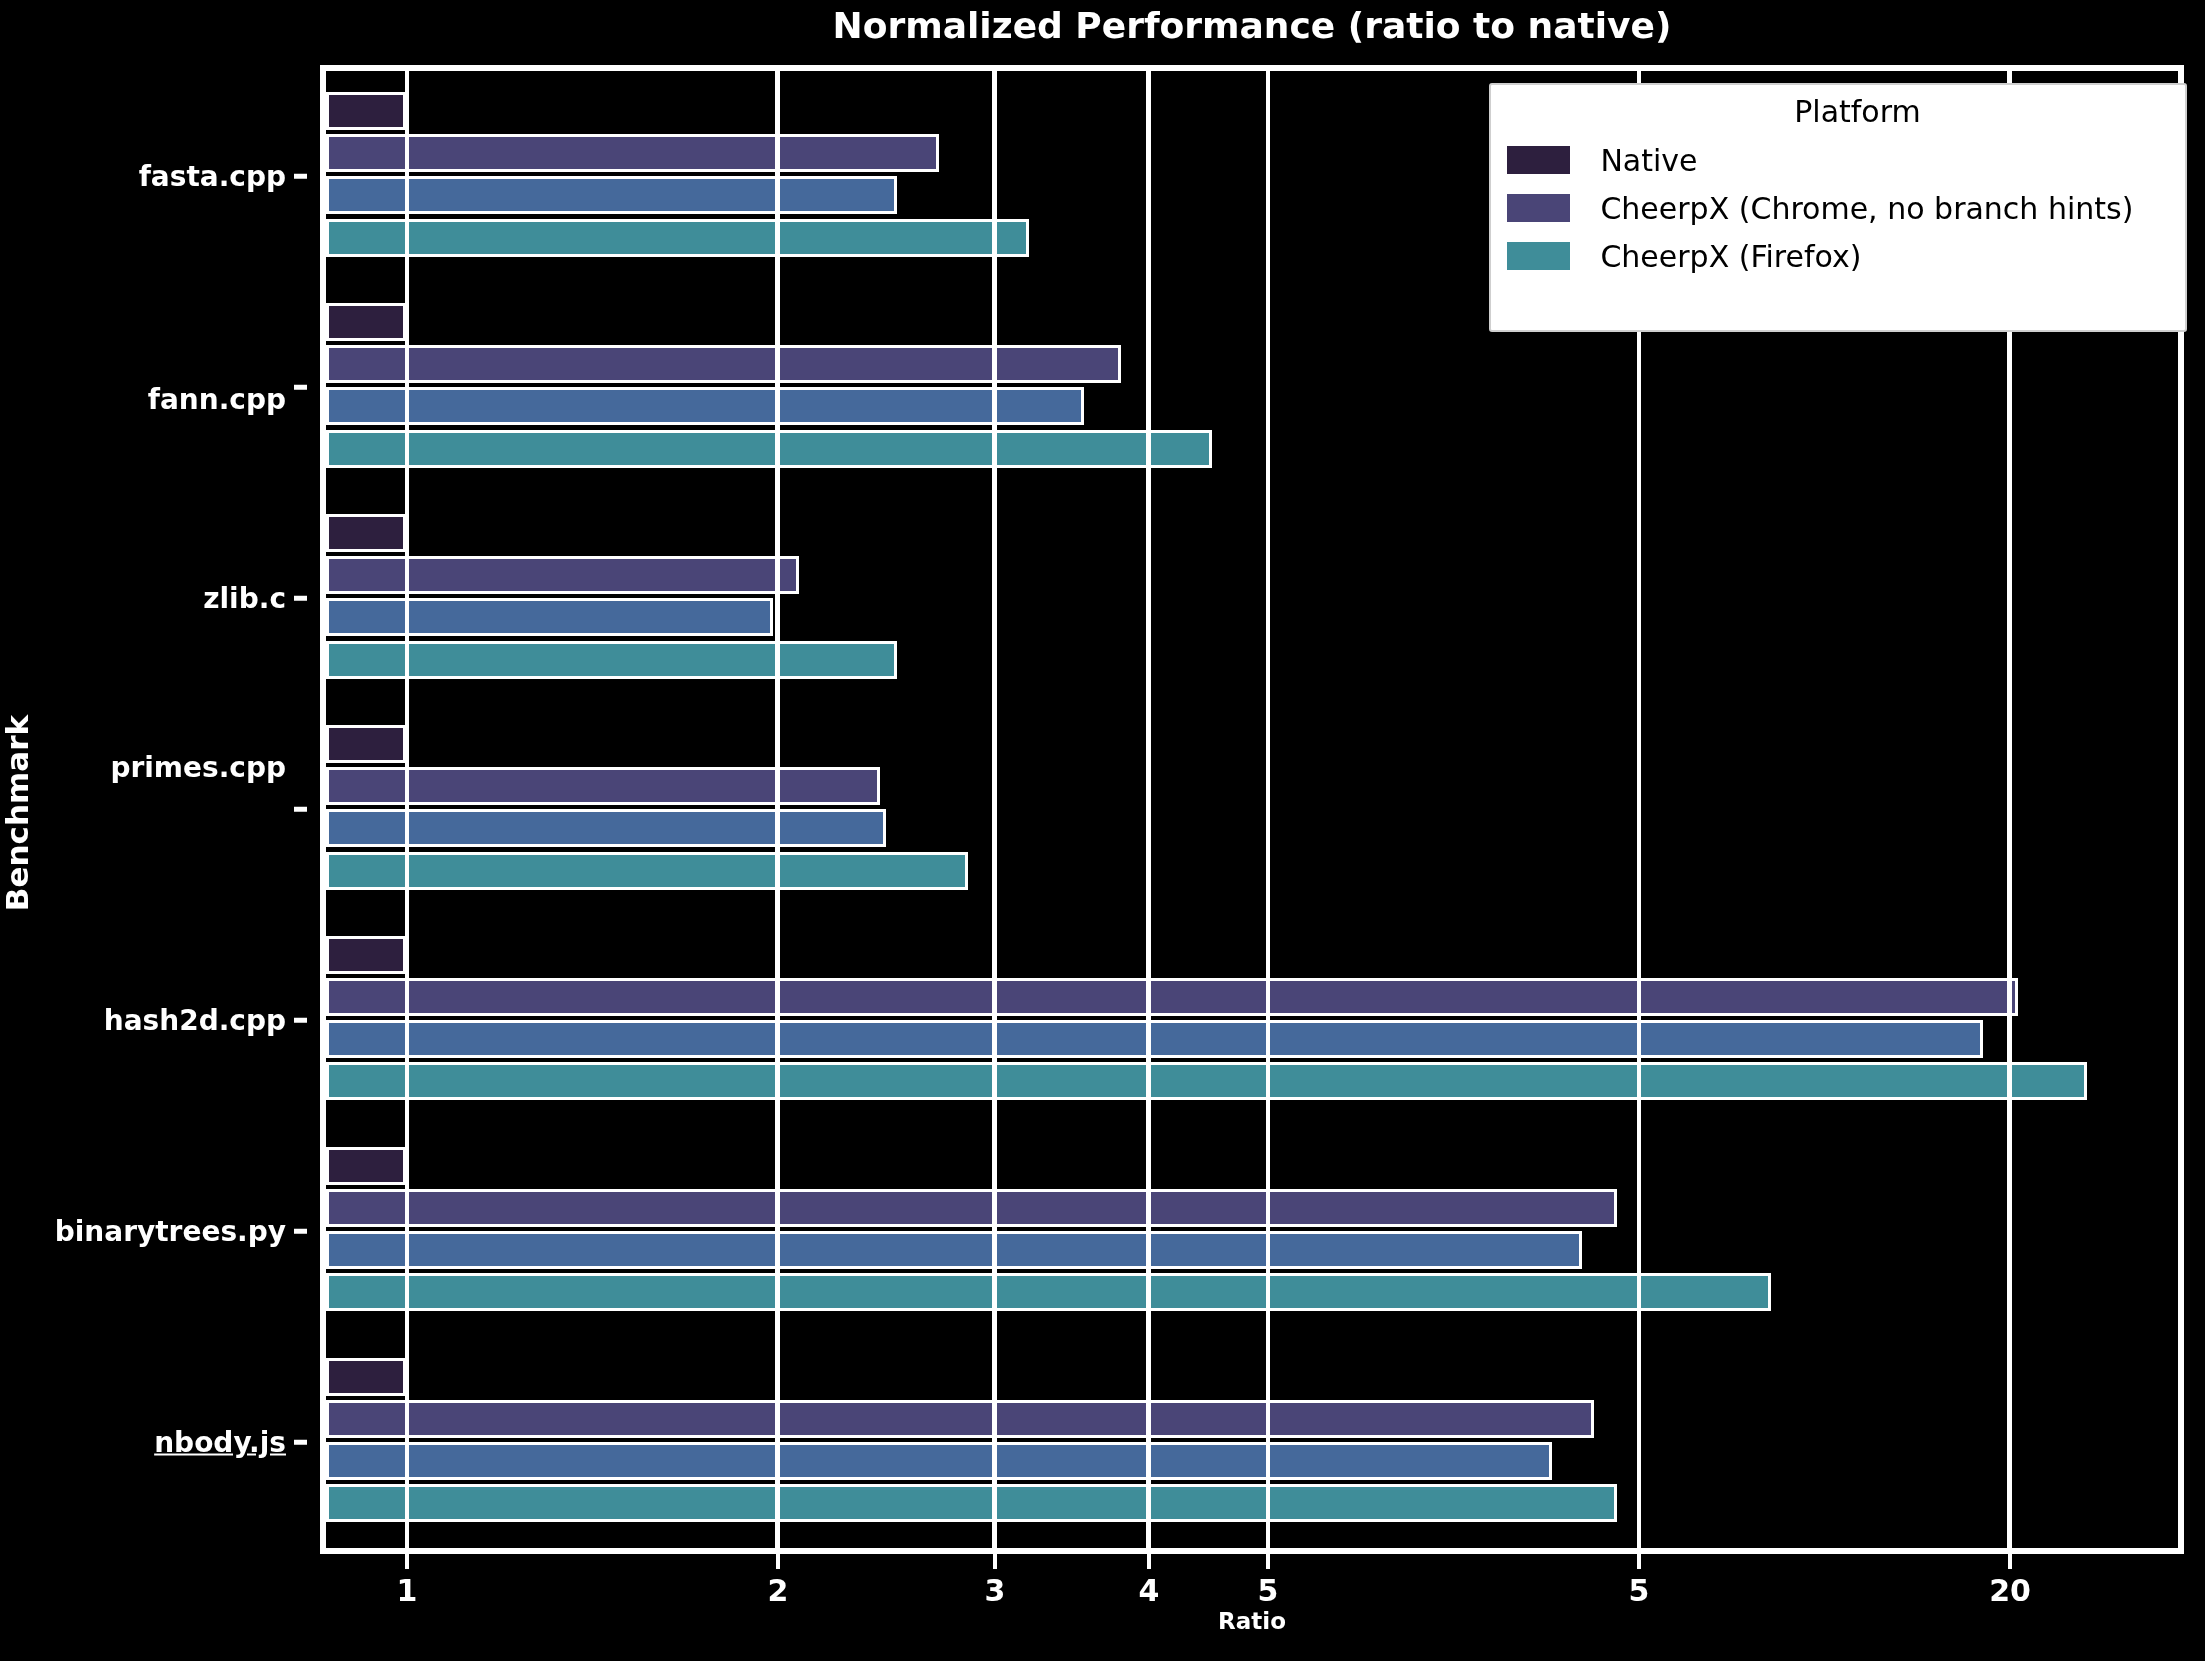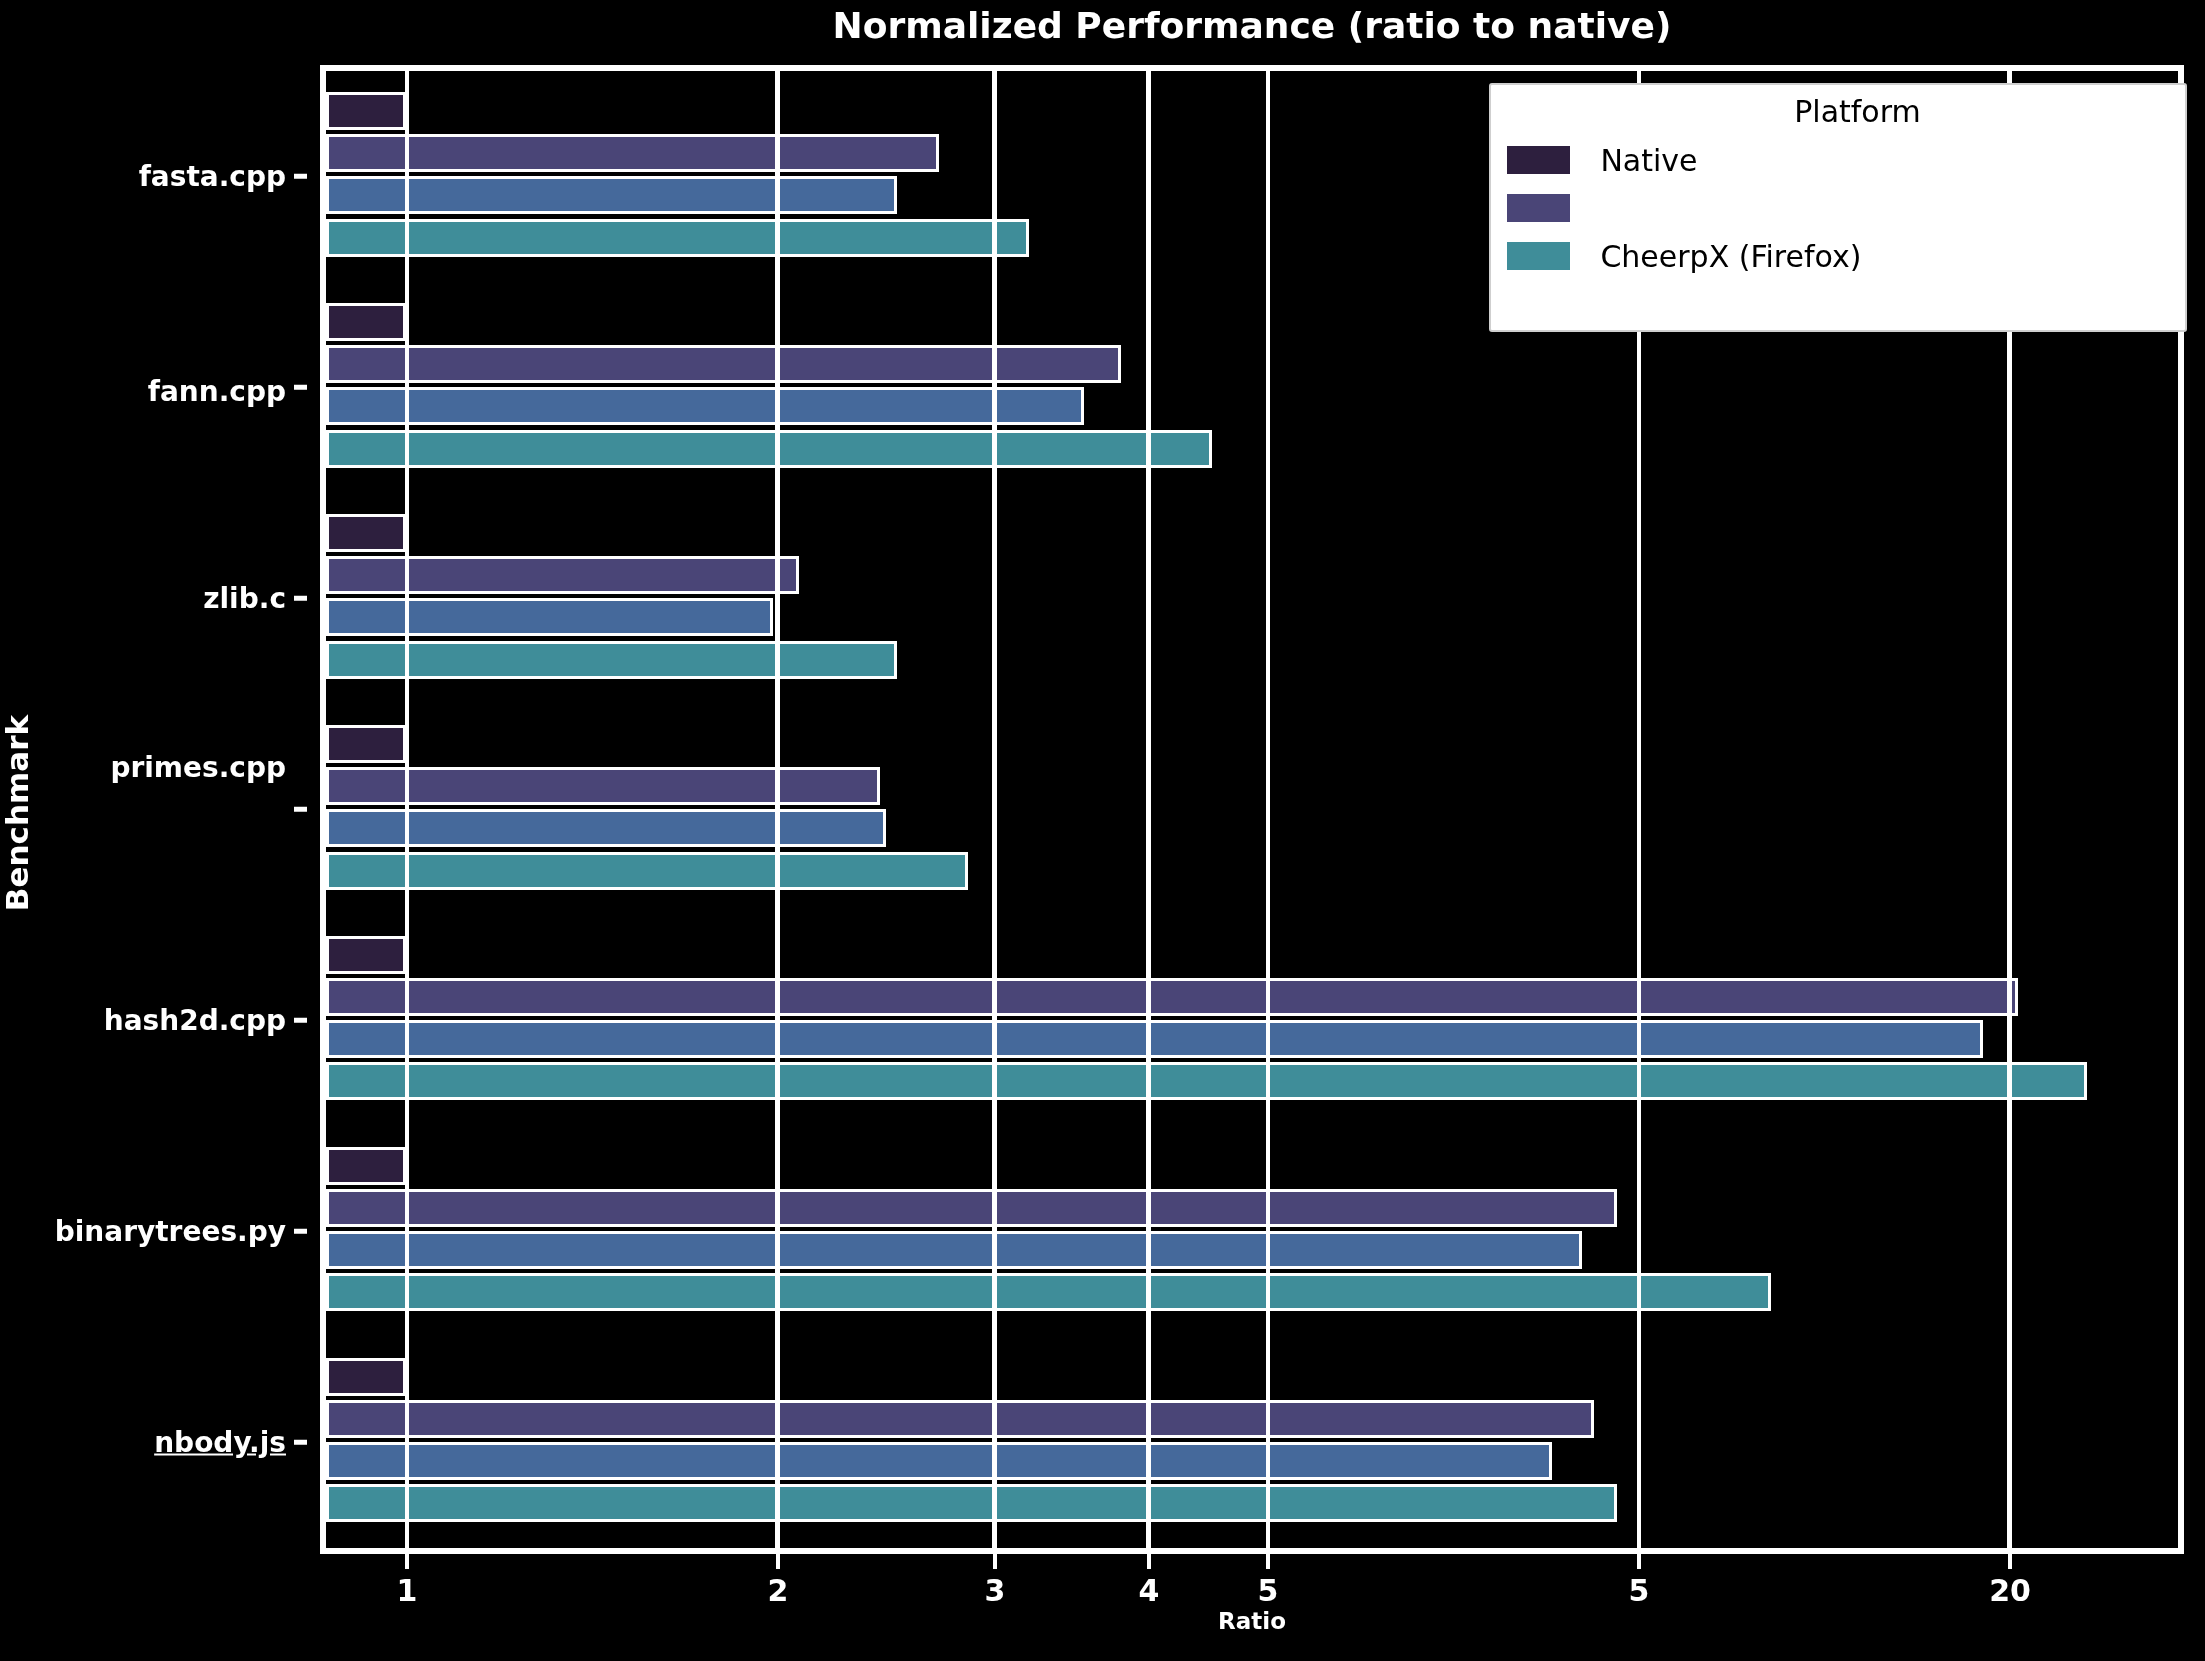--- a/index.html
+++ b/index.html
@@ -76,21 +76,21 @@
 
 <div class="figure">
 
   <div class="chart-title">Normalized Performance (ratio to native)</div>
 
   <div class="yaxis-title">Benchmark</div>
 
   <div class="ylabels">
       <div class="cat-label" style="top: 105px;">fasta.cpp</div>
       <div class="ytick" style="top: 105px;"></div>
-      <div class="cat-label" style="top: 320px;">fann.cpp</div>
+      <div class="cat-label" style="top: 328px;">fann.cpp</div>
       <div class="ytick" style="top: 316px;"></div>
       <div class="cat-label" style="top: 527px;">zlib.c</div>
       <div class="ytick" style="top: 527px;"></div>
       <div class="cat-label" style="top: 696px; margin-left: 36px;">primes.cpp</div>
       <div class="ytick" style="top: 738px;"></div>
       <div class="cat-label" style="top: 949px;">hash2d.cpp</div>
       <div class="ytick" style="top: 949px;"></div>
       <div class="cat-label" style="top: 1160px;">binarytrees.py</div>
       <div class="ytick" style="top: 1160px;"></div>
       <div class="cat-label" style="top: 1371px; text-decoration: underline;">nbody.js</div>
@@ -158,20 +158,21 @@
 
   <div class="legend">
     <div class="legend-title">Platform</div>
     <div id="legend-entries">
         <div class="legend-entry">
           <div class="legend-swatch" style="background: rgb(45, 31, 62);"></div>
           <div class="legend-label">Native</div>
         </div>
         <div class="legend-entry">
           <div class="legend-swatch" style="background: rgb(74, 69, 119);"></div>
+          <div class="legend-label">CheerpX (Chrome, no branch hints)</div>
         </div>
         <div class="legend-entry">
           <div class="legend-swatch" style="background: rgb(63, 141, 153);"></div>
           <div class="legend-label">CheerpX (Firefox)</div>
         </div>
       </div>
   </div>
 
 </div>
 

